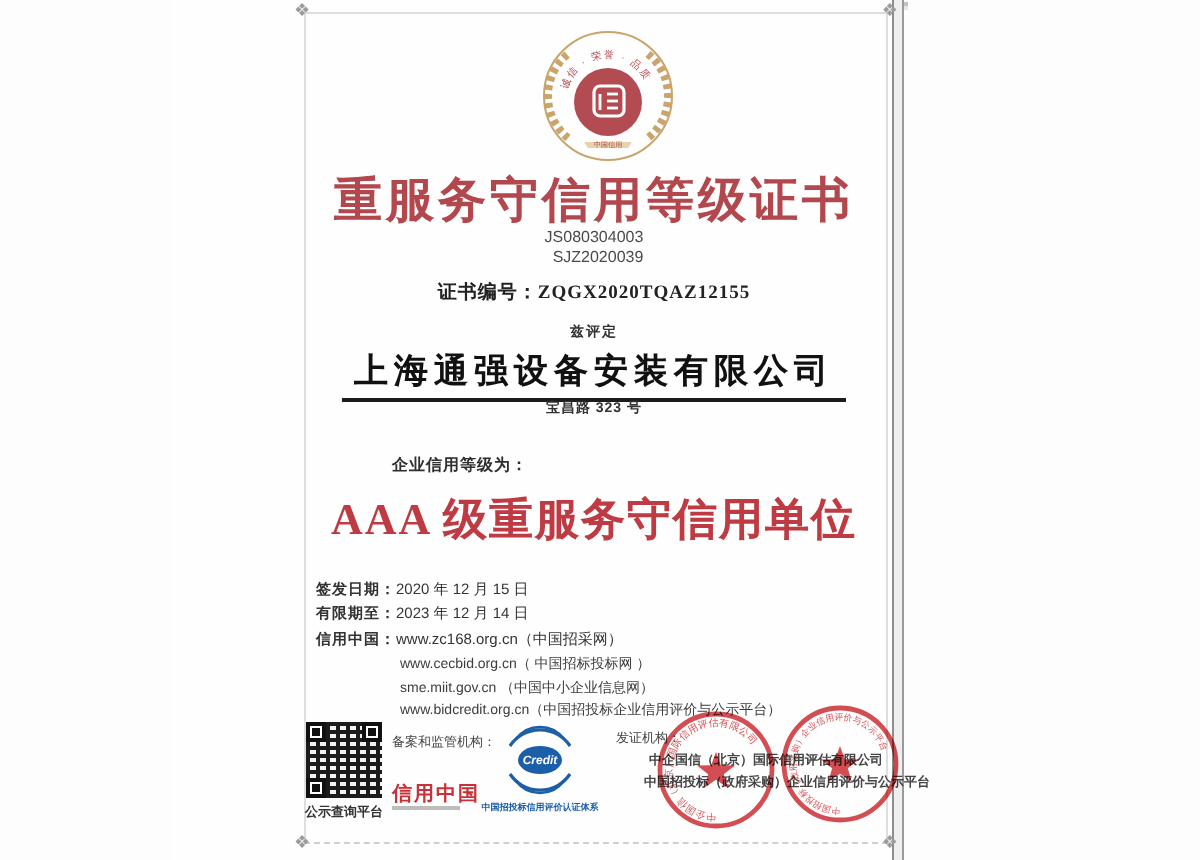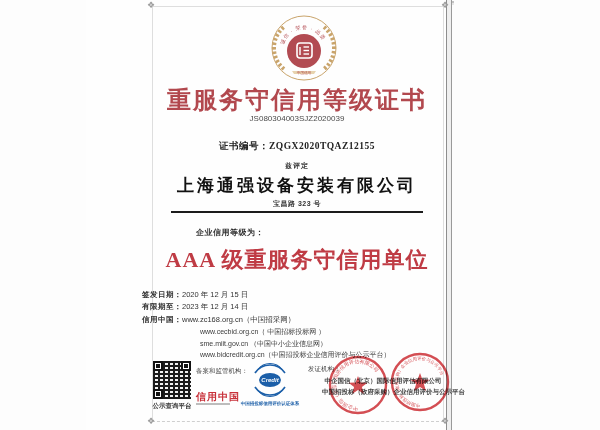--- a/index.html
+++ b/index.html
@@ -35,50 +35,50 @@
   .title{
     position:absolute;left:60px;top:84px;width:302px;text-align:center;
     font-size:24px;font-weight:bold;letter-spacing:2px;color:#b2484e;
     font-family:"Liberation Sans", sans-serif;
   }
   .reg-row{
     position:absolute;left:60px;top:114px;width:302px;
     display:flex;justify-content:center;align-items:flex-start;gap:5px;
     font-size:8px;color:#3d3d3d;
   }
-  .reg-nums{display:flex;flex-direction:row;line-height:9.5px;text-align:right;color:#4a4a4a;}
+  .reg-nums{display:flex;flex-direction:column;line-height:9.5px;text-align:right;color:#4a4a4a;}
   .cert-row{
     position:absolute;left:60px;top:140px;width:302px;text-align:center;
     font-size:9.5px;font-weight:bold;color:#222;
     font-family:"Liberation Serif", serif;letter-spacing:.5px;
   }
   .intro{
     position:absolute;left:60px;top:161px;width:302px;text-align:center;
     font-size:7px;font-weight:bold;color:#333;letter-spacing:1px;
   }
   .company-wrap{position:absolute;left:60px;top:174px;width:302px;text-align:center;}
   .company{
     display:inline-block;font-size:17px;font-weight:bold;color:#111;
     font-family:"Liberation Serif", serif;letter-spacing:3px;
-    border-bottom:2px solid #1c1c1c;padding:0 6px 14px 6px;
+    border-bottom:2px solid #1c1c1c;padding:0 6px 2px 6px;
   }
   .address{
     position:absolute;left:60px;top:199px;width:302px;text-align:center;
     font-size:7px;color:#333;font-weight:bold;letter-spacing:.5px;
   }
   .grade-label{
     position:absolute;left:110px;top:227px;
     font-size:8px;font-weight:bold;color:#2e2e2e;letter-spacing:.5px;
   }
   .grade{
     position:absolute;left:56px;top:245px;width:310px;text-align:center;
     font-size:22px;font-weight:bold;color:#bf3b44;letter-spacing:1px;
     font-family:"Liberation Serif", serif;
   }
-  .info-row{position:absolute;left:56px;font-size:7.5px;color:#333;white-space:nowrap;text-align:right;}
+  .info-row{position:absolute;left:72px;font-size:7.5px;color:#333;white-space:nowrap;text-align:right;}
   .info-row .lbl{font-weight:bold;letter-spacing:.5px;}
   .info-row.r1{top:290px;}
   .info-row.r2{top:302px;}
   .info-row.r3{top:315px;}
   .site-row{position:absolute;left:114px;font-size:7px;color:#3c3c3c;white-space:nowrap;}
   .site-row.s2{top:327px;}
   .site-row.s3{top:339px;}
   .site-row.s4{top:350px;}
 
   .qr{

